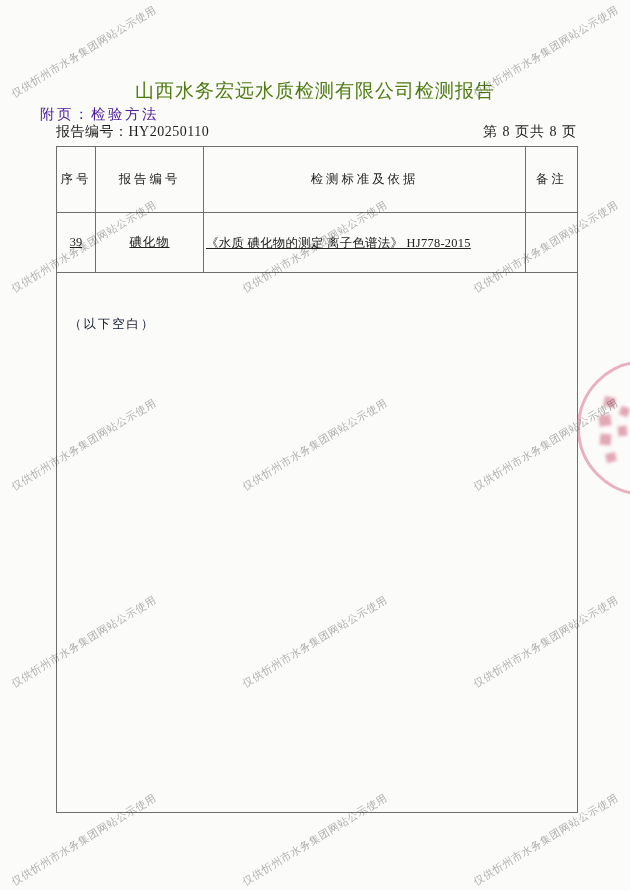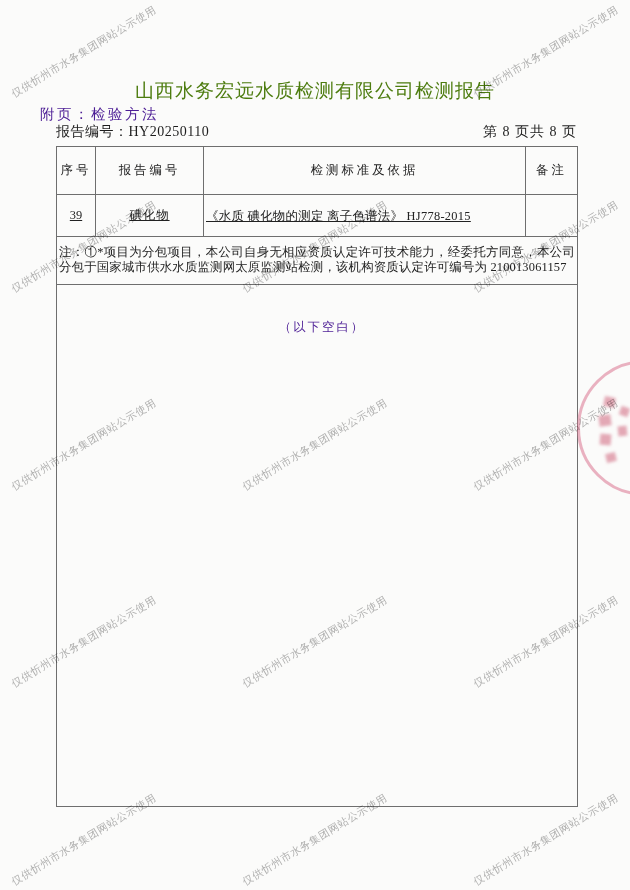--- a/index.html
+++ b/index.html
@@ -43,21 +43,21 @@
   .meta-row .page-info{position:absolute;right:0;top:0;letter-spacing:1px;}
   
   table.methods{
     position:absolute;left:56px;top:146px;z-index:2;
     width:521px;border-collapse:collapse;table-layout:fixed;
     font-size:12.4px;color:#222;
   }
   table.methods td,table.methods th{
     border:1px solid #6e6e6e;
     font-weight:normal;
-    padding:8px 2px;
+    padding:17px 2px;
     overflow:hidden;
   }
   tr.head th{height:31px;letter-spacing:3px;text-align:center;vertical-align:middle;}
   td.c-no{text-align:center;vertical-align:middle;}
   td.c-item{text-align:center;vertical-align:middle;letter-spacing:1px;}
   td.c-std{
     text-align:left;vertical-align:middle;
     padding:2px 4px 2px 6px;line-height:16px;letter-spacing:0.3px;
   }
   tr.r38 td{height:36px;}
@@ -66,21 +66,21 @@
     height:31px;
     padding:2px 3px 3px 3px;
     line-height:14.6px;
     letter-spacing:0.2px;
     text-align:justify;
     vertical-align:top;
   }
   td.blank{height:505px;vertical-align:top;}
   td.blank .blank-label{
     margin:26px 0 0 10px;
-    letter-spacing:2px;color:#4c1d95;text-align:center;
+    letter-spacing:2px;color:#0f172a;
   }
   
   .stamp{
     position:absolute;left:577px;top:360px;width:136px;height:136px;
     border:3px solid rgba(219,117,143,0.55);
     border-radius:50%;
     box-sizing:border-box;
     z-index:4;
     filter:blur(0.4px);
     pointer-events:none;
@@ -138,23 +138,20 @@
         <th>检测标准及依据</th>
         <th>备注</th>
       </tr>
       <tr class="r39">
         <td class="c-no">39</td>
         <td class="c-item">碘化物</td>
         <td class="c-std">《水质 碘化物的测定 离子色谱法》 HJ778-2015</td>
         <td class="c-no"></td>
       </tr>
       <tr>
-        <td class="note" colspan="4">注：①*项目为分包项目，本公司自身无相应资质认定许可技术能力，经委托方同意，本公司分包于国家城市供水水质监测网太原监测站检测，该机构资质认定许可编号为 210013061157</td>
-      </tr>
-      <tr>
         <td class="blank" colspan="4">
           <div class="blank-label">（以下空白）</div>
         </td>
       </tr>
     </tbody>
   </table>
 
   <div class="stamp">
     <div class="mark m1"></div>
     <div class="mark m2"></div>

